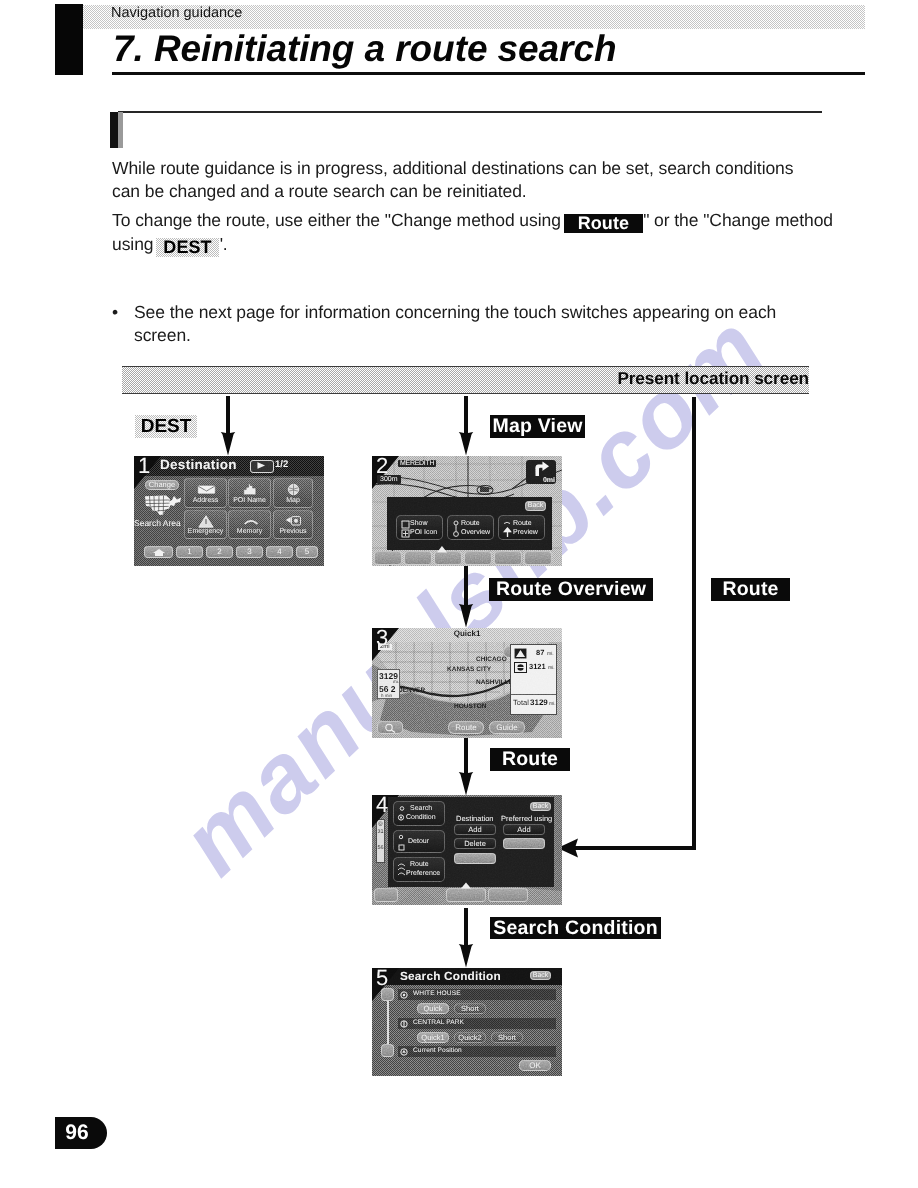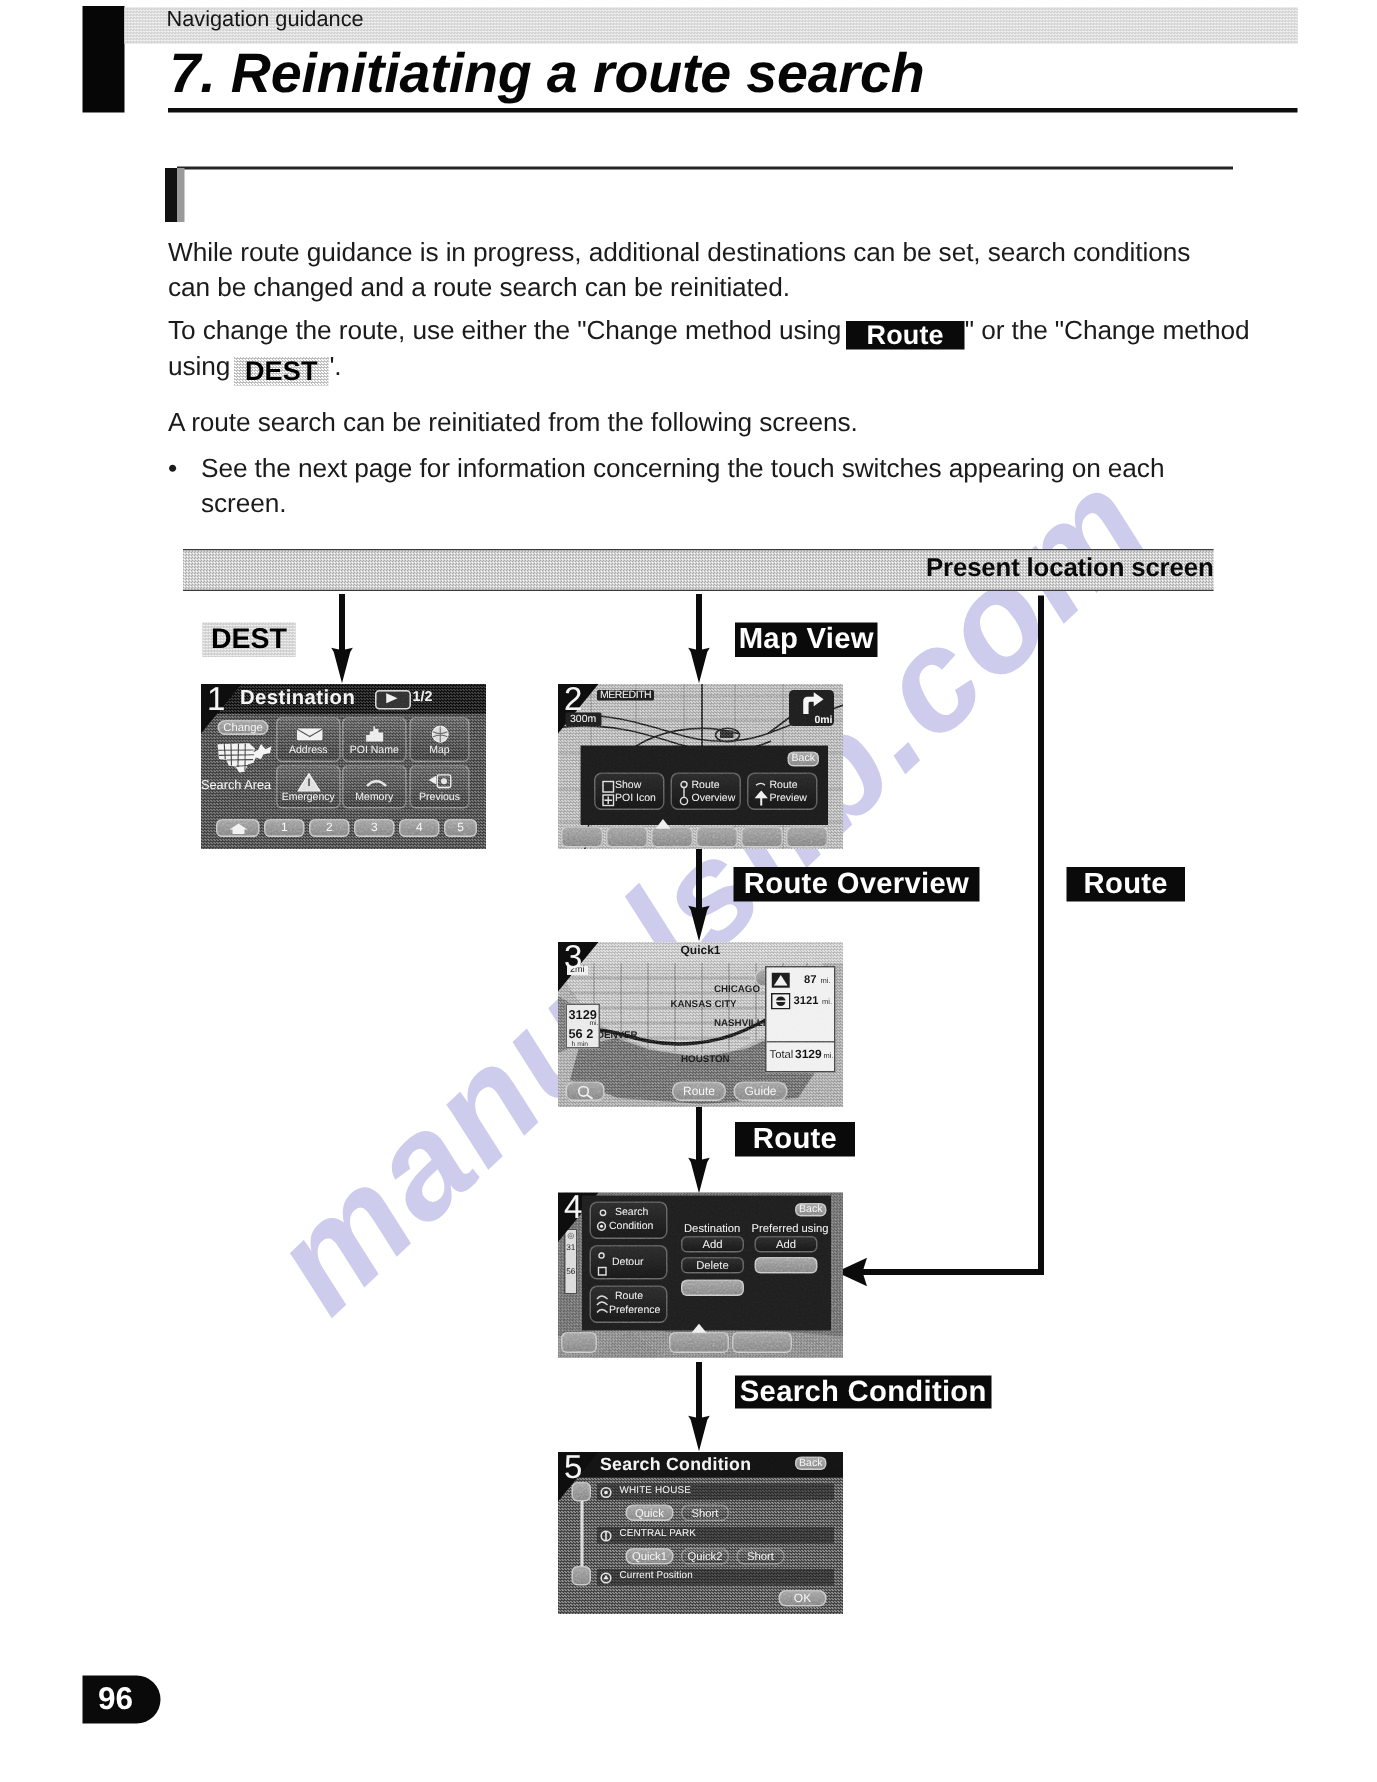--- a/index.html
+++ b/index.html
@@ -133,21 +133,20 @@
   <div class="sec-bar-sh"></div>
   <div class="sec-bar"></div>
 
   <div class="btxt p2">
     <span>To change the route, use either the "Change method using</span>
     <span class="kbd-dark">Route</span><span>" or the "Change method</span>
     <span>using</span>
     <span class="kbd-grey"><span class="tex"></span><span style="position:relative;z-index:2">DEST</span></span><span>".</span>
   </div>
   <div class="btxt p1">While route guidance is in progress, additional destinations can be set, search conditions can be changed and a route search can be reinitiated.</div>
-  <div class="btxt p3">A route search can be reinitiated from the following screens.</div>
   <div class="btxt bl">
     <span class="dot">•</span>
     <span class="txt">See the next page for information concerning the touch switches appearing on each screen.</span>
   </div>
 
   <div class="band">
       <div class="tex"></div>
     </div>
   <div class="band-lbl" style="top:368px;left:122px;width:687px;">Present location screen</div>
 

